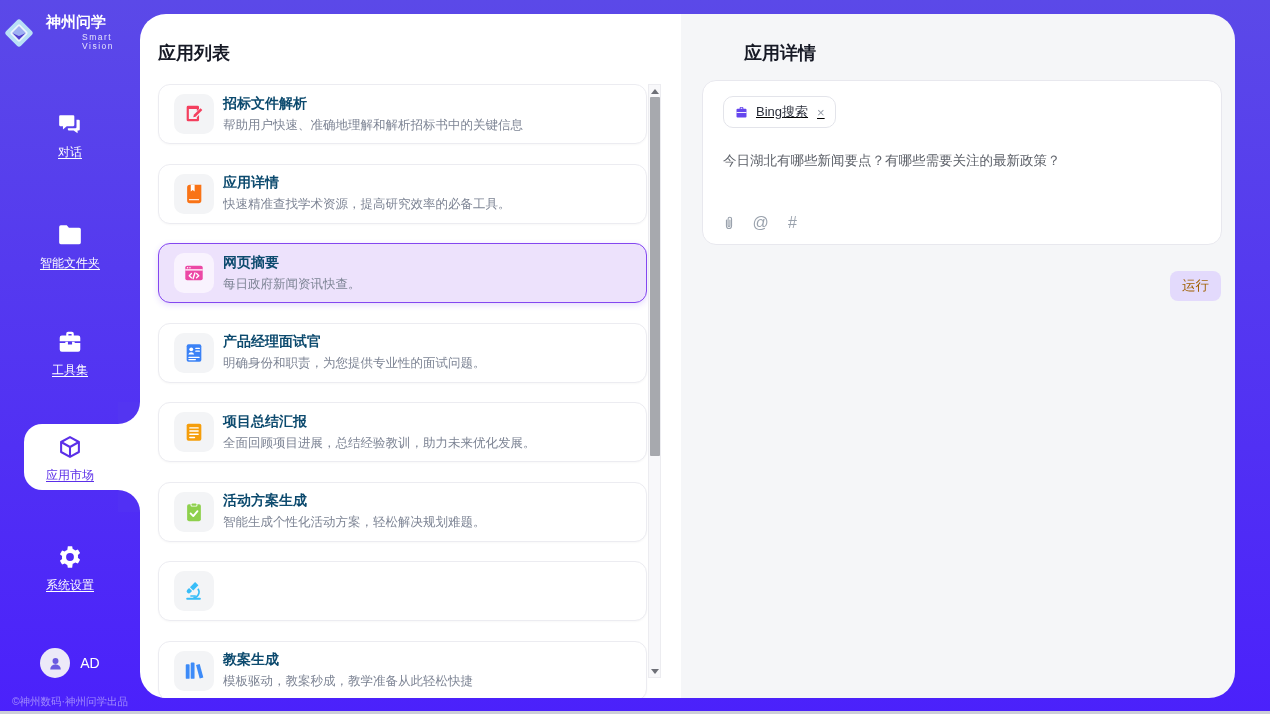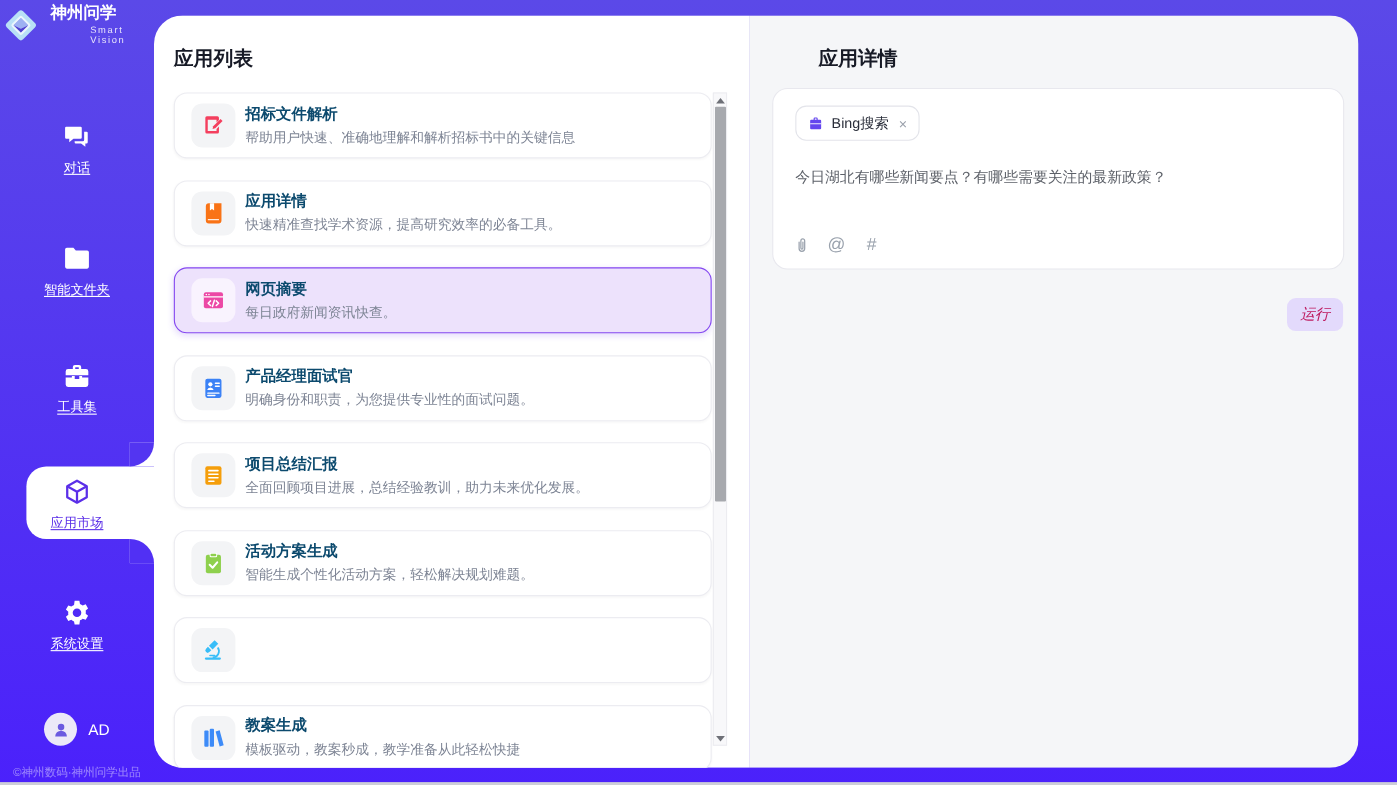--- a/index.html
+++ b/index.html
@@ -6,21 +6,21 @@
   body{
     width:1270px;height:714px;position:relative;overflow:hidden;
     background:linear-gradient(180deg,#5b49e8 0%,#4b21fb 100%);
     font-family:"Liberation Sans","DejaVu Sans",sans-serif;
     -webkit-font-smoothing:antialiased;
   }
   .bottom-edge{position:absolute;left:0;right:0;bottom:0;height:3px;background:#cdced8;z-index:50;}
 
   
   .sidebar{position:absolute;left:0;top:0;width:140px;height:714px;z-index:5;}
-  .logo{position:absolute;top:4px;left:0;width:140px;display:flex;justify-content:center;gap:8px;}
+  .logo{position:absolute;top:14px;left:0;width:140px;display:flex;justify-content:center;gap:8px;}
   .logo svg{width:38px;height:38px;}
   .logo-text{display:flex;flex-direction:column;line-height:1.1;}
   .logo-title{color:#fff;font-size:15px;font-weight:bold;}
   .logo-sub{color:rgba(255,255,255,.85);font-size:8.5px;letter-spacing:1.5px;margin-top:2px;padding-left:36px;}
   .nav-item{position:absolute;left:0;width:140px;display:flex;flex-direction:column;align-items:center;gap:7px;color:#fff;cursor:pointer;z-index:6;}
   .nav-item .nav-icon{width:26px;height:26px;display:block;}
   .nav-item .nav-icon svg{width:26px;height:26px;display:block;}
   .nav-label{font-size:12px;text-decoration:underline;text-underline-offset:2px;}
   .nav-item.selected{color:#5b2fe8;}
   .nav-bubble{position:absolute;top:424px;left:24px;width:116px;height:66px;background:#ffffff;border-radius:18px 0 0 18px;z-index:4;}
@@ -58,31 +58,31 @@
   .scrollbar{position:absolute;left:508px;top:70px;width:13px;height:594px;background:#f8f8fa;border:1px solid #ececf0;box-sizing:border-box;}
   .sb-arrow{position:absolute;left:0;width:11px;height:12px;display:flex;align-items:center;justify-content:center;cursor:pointer;}
   .sb-arrow.up{top:0;}
   .sb-arrow.down{bottom:0;}
   .tri-up{width:0;height:0;border-left:4px solid transparent;border-right:4px solid transparent;border-bottom:5px solid #6e7077;}
   .tri-down{width:0;height:0;border-left:4px solid transparent;border-right:4px solid transparent;border-top:5px solid #6e7077;}
   .sb-thumb{position:absolute;left:0.5px;top:12px;width:10px;height:359px;background:#a7a9ae;border-radius:1px;cursor:grab;}
 
   
   .prompt-card{position:absolute;left:21px;top:66px;width:520px;height:165px;box-sizing:border-box;background:#fff;border:1px solid #e8e8ee;border-radius:14px;}
-  .tool-chip{position:absolute;left:20px;top:15px;display:inline-flex;align-items:center;gap:7px;border:1px solid #e3e4ea;border-radius:10px;padding:6px 10px;background:#fff;cursor:pointer;}
+  .tool-chip{position:absolute;left:20px;top:15px;display:inline-flex;align-items:center;gap:7px;border:1px solid #e3e4ea;border-radius:10px;padding:6px 10px;background:#fff;cursor:pointer;text-decoration:underline;}
   .tool-chip .chip-icon{color:#6546ee;display:flex;}
   .tool-chip .chip-icon svg{width:15px;height:15px;}
   .chip-label{font-size:13px;color:#2a2e3a;}
   .chip-close{font-size:13px;color:#9aa0ab;cursor:pointer;line-height:1;margin-left:2px;}
   .prompt-text{position:absolute;left:20px;top:71px;right:20px;font-size:13.5px;color:#5d6169;cursor:text;}
   .composer-icons{position:absolute;left:17px;bottom:13px;display:flex;align-items:center;gap:15px;color:#9aa2ad;}
   .composer-icons .c-icon{display:flex;align-items:center;justify-content:center;width:17px;height:17px;font-size:16px;cursor:pointer;}
   .composer-icons .c-icon svg{width:16px;height:16px;}
-  .run-button{position:absolute;left:489px;top:257px;width:51px;height:30px;border:none;border-radius:8px;background:#e3dafc;color:#be185d;
-              font-size:13.5px;font-family:inherit;cursor:pointer;display:flex;align-items:center;justify-content:center;font-style:italic;}
+  .run-button{position:absolute;left:489px;top:257px;width:51px;height:30px;border:none;border-radius:8px;background:#e3dafc;color:#a16207;
+              font-size:13.5px;font-family:inherit;cursor:pointer;display:flex;align-items:center;justify-content:center;}
 </style>
 </head>
 <body>
 
 <div class="sidebar">
   <div class="logo">
     <span style="display:flex">
         <svg viewBox="0 0 40 40" width="38" height="38">
           <g transform="rotate(45 20 20)">
             <rect x="9" y="9" width="22" height="22" rx="3" fill="#b9e0f6"></rect>

